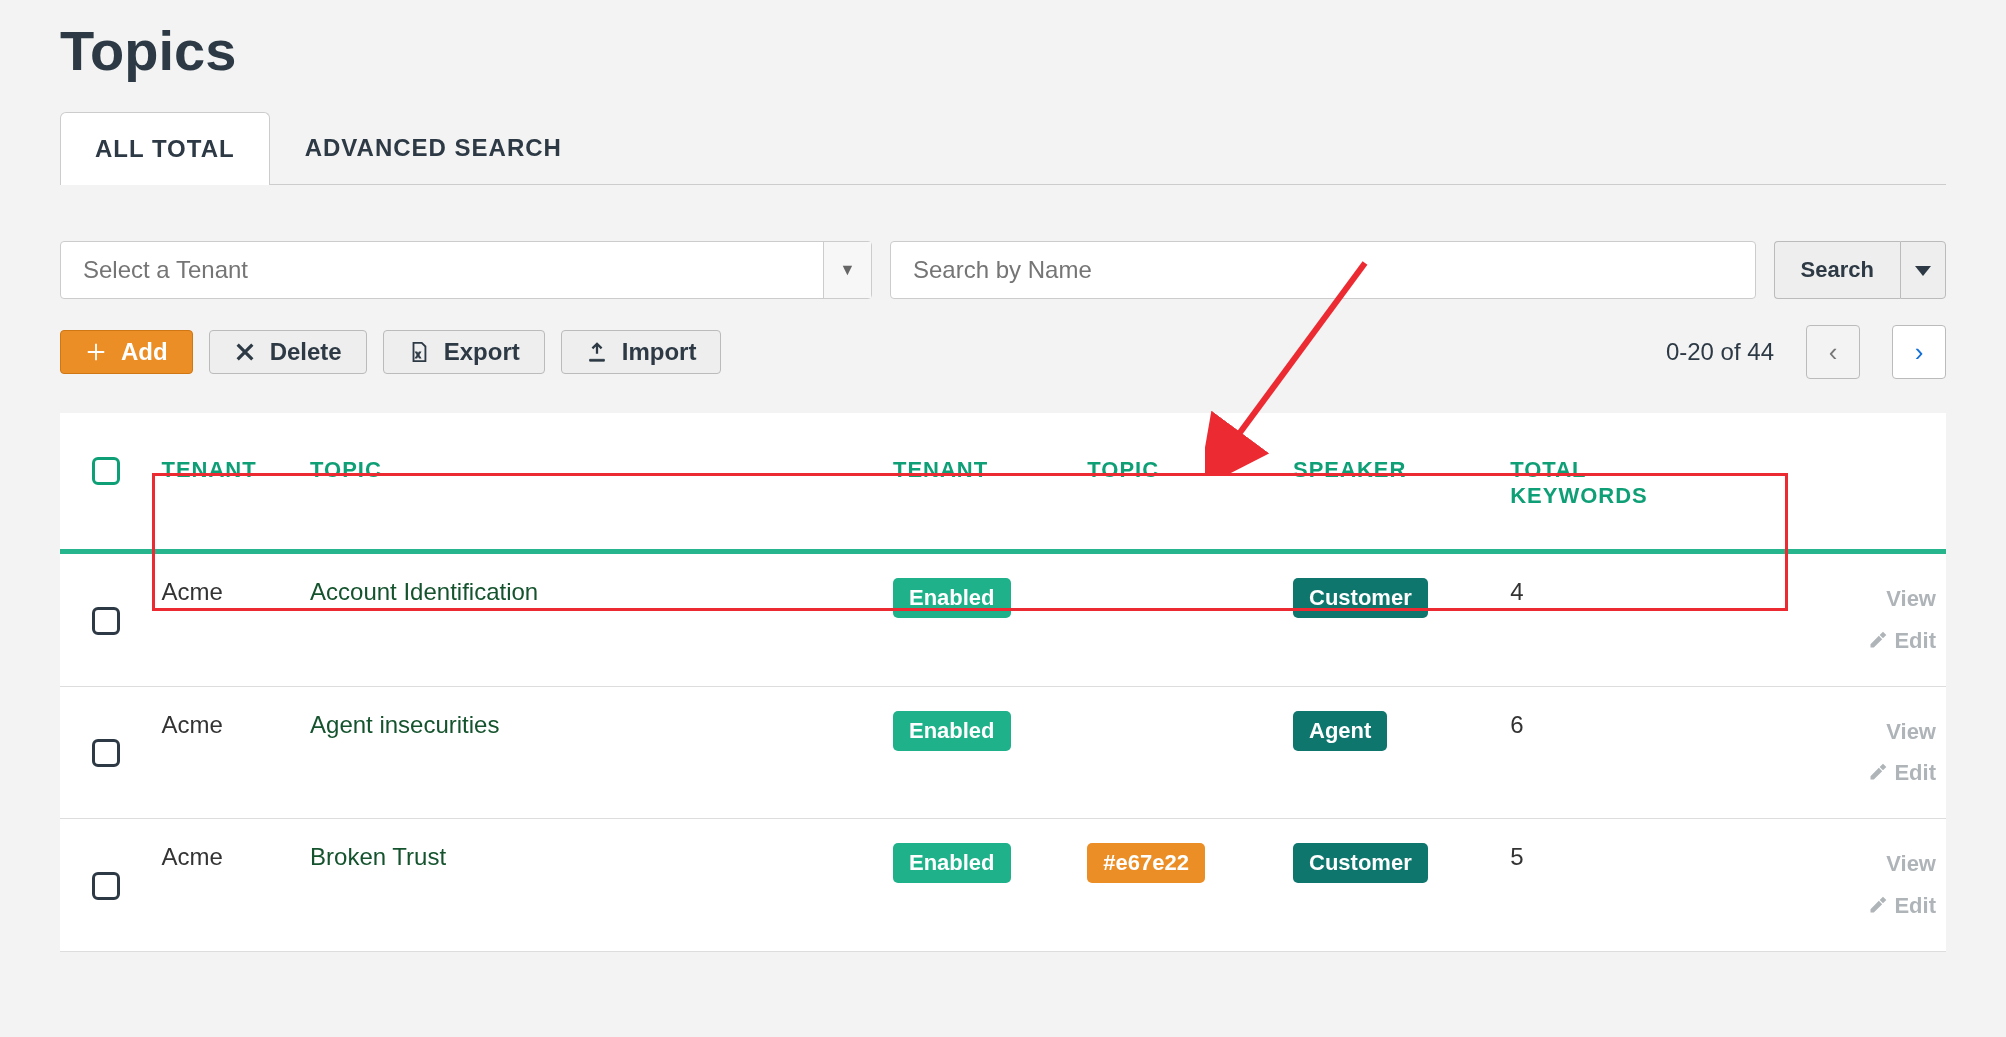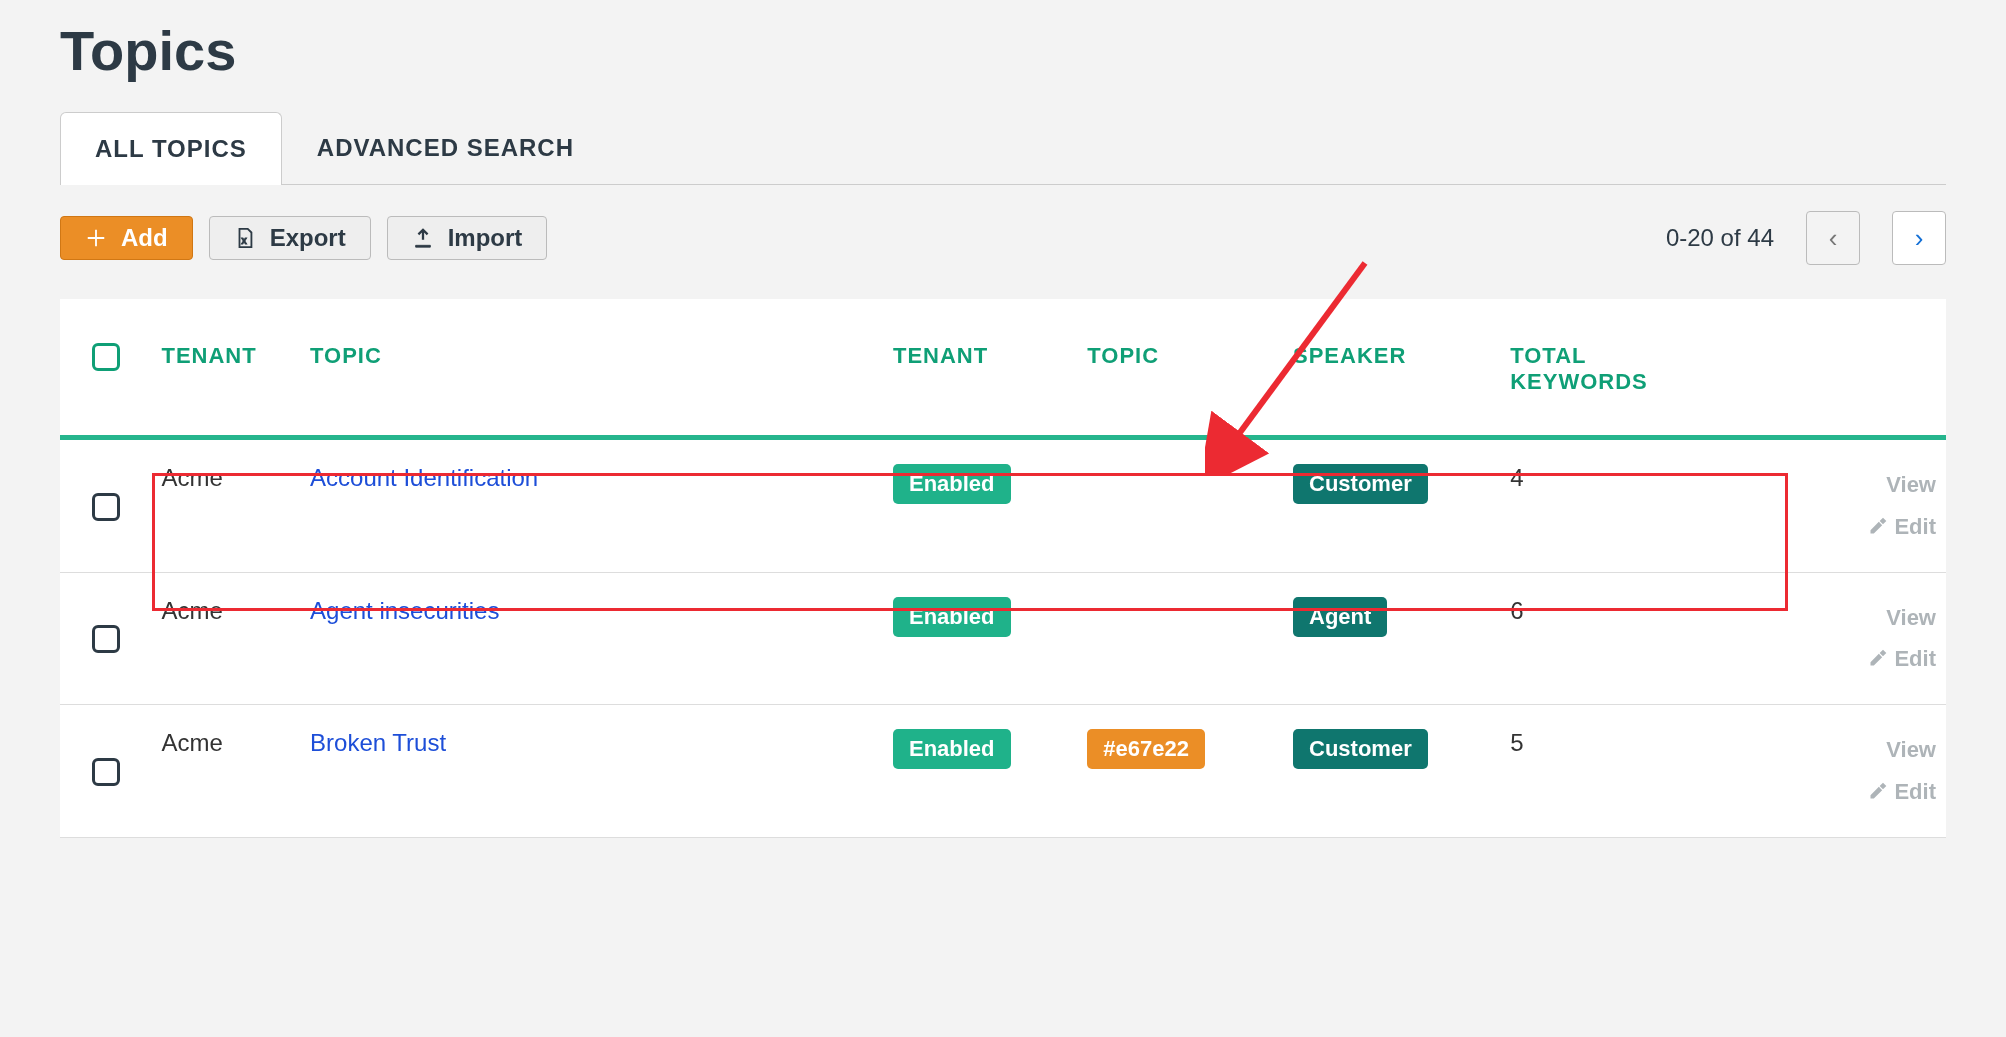--- a/index.html
+++ b/index.html
@@ -215,21 +215,21 @@
     display: inline-block;
     width: 28px;
     height: 28px;
     border: 3px solid #2d3a45;
     border-radius: 6px;
     background: #fff;
     cursor: pointer;
   }
   thead .chk { border-color: #0f9f76; }
   .topic-link {
-    color: #1d4ed8;
+    color: #14532d;
     cursor: pointer;
   }
   .badge {
     display: inline-block;
     border-radius: 5px;
     font-size: 22px;
     font-weight: 600;
     padding: 7px 16px;
     color: #fff;
   }
@@ -268,32 +268,55 @@
   }
 </style>
 </head>
 <body>
 
 <div class="page">
 
   <h1 class="page-title">Topics</h1>
 
   <div class="tabs">
-    <div class="tab active">ALL TOPICS</div>
+    <div class="tab active">ALL TOTAL</div>
     <div class="tab">ADVANCED SEARCH</div>
   </div>
 
+  <div class="controls-row">
+    <div class="tenant-select">
+      <input type="text" placeholder="Select a Tenant" style="">
+      <div class="dropdown-btn">
+        <span>▼</span>
+      </div>
+    </div>
+    <input class="search-input" type="text" placeholder="Search by Name" style="">
+    <div class="search-btn-group">
+      <button class="search-btn">Search</button>
+      <button class="search-caret-btn">
+        <svg width="16" height="10" viewBox="0 0 16 10">
+            <polygon points="0,0 16,0 8,10" fill="#2d3a45"></polygon>
+          </svg>
+      </button>
+    </div>
+  </div>
 
   <div class="toolbar-row">
     <div class="toolbar-left">
       <button class="btn btn-primary">
         <svg viewBox="0 0 24 24">
             <path d="M11 3h2v18h-2zM3 11h18v2H3z"></path>
           </svg>
         <span>Add</span>
+      </button>
+      <button class="btn btn-default">
+        <svg viewBox="0 0 24 24">
+            <path d="M4 4l16 16M20 4L4 20" stroke-width="3.5" fill="none"></path>
+          </svg>
+        <span>Delete</span>
       </button>
       <button class="btn btn-default">
         <svg viewBox="0 0 24 24">
             <path d="M6 2h9l4 4v16H6z" fill="none" stroke-width="2"></path>
             <text x="8" y="18" font-size="11" font-weight="700" fill="#2d3a45">x</text>
           </svg>
         <span>Export</span>
       </button>
       <button class="btn btn-default">
         <svg viewBox="0 0 24 24">

